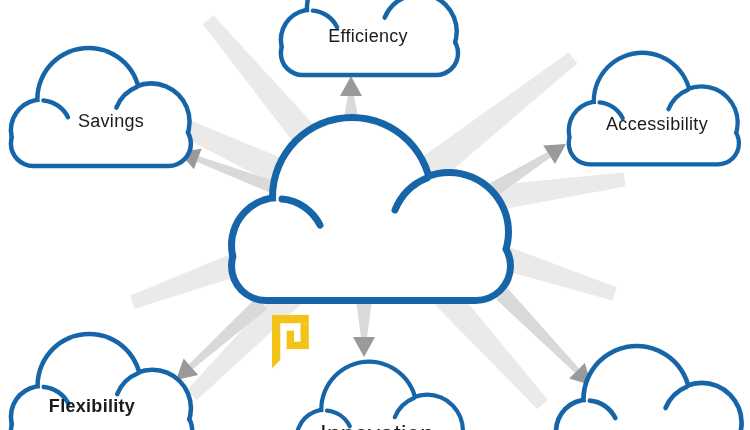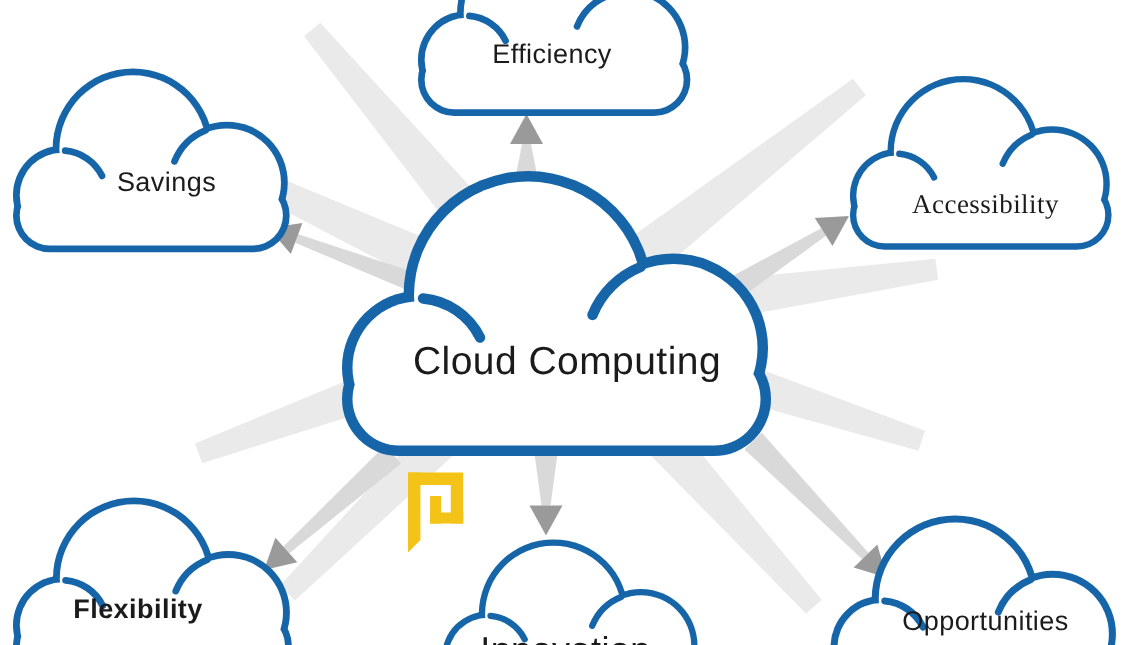--- a/index.html
+++ b/index.html
@@ -99,26 +99,24 @@
 
     <g transform="translate(272,315) scale(0.92)" fill="#F4C317">
       <path d="M0,0 H40 V9 H0 Z"></path>
       <path d="M0,0 H9 V49 L0,58 Z"></path>
       <path d="M31,9 H40 V37 H31 Z"></path>
       <path d="M16,17 H24 V37 H16 Z"></path>
       <path d="M16,29 H40 V37 H16 Z"></path>
     </g>
   </svg>
 
-  <div class="cloud-label lbl-center" style="left:378px;top:240px;">Cloud Computing</div>
 
   <div class="cloud-label lbl-sat" style="left:368px;top:36px;">Efficiency</div>
 
   <div class="cloud-label lbl-sat" style="left:111px;top:121px;">Savings</div>
 
-  <div class="cloud-label lbl-sat" style="left:657px;top:136px;font-family:Liberation Serif, serif;">Accessibility</div>
+  <div class="cloud-label lbl-sat" style="left:657px;top:124px;">Accessibility</div>
 
   <div class="cloud-label lbl-sat" style="left:92px;top:406px;font-weight:bold;">Flexibility</div>
 
   <div class="cloud-label lbl-sat" style="left:377px;top:434px;font-size:24px;">Innovation</div>
 
-  <div class="cloud-label lbl-sat" style="left:657px;top:414px;">Opportunities</div>
 </div>
 
 </body></html>

